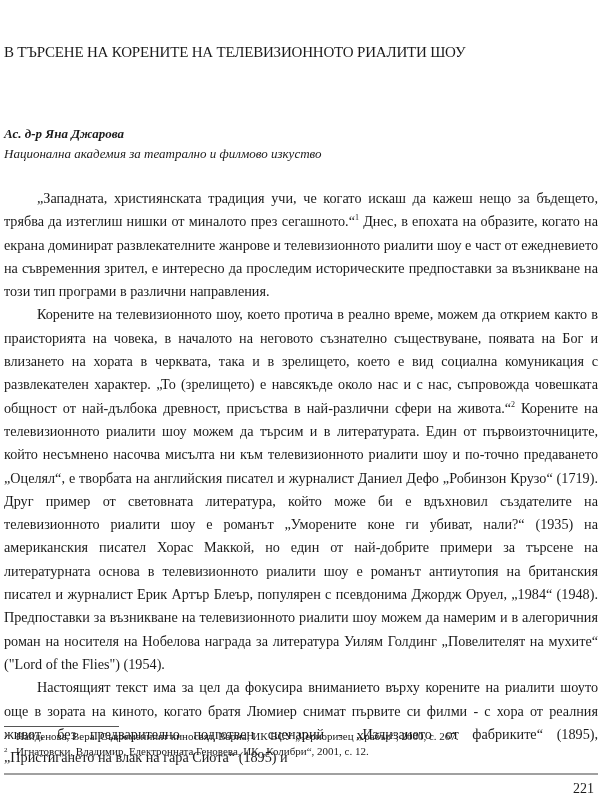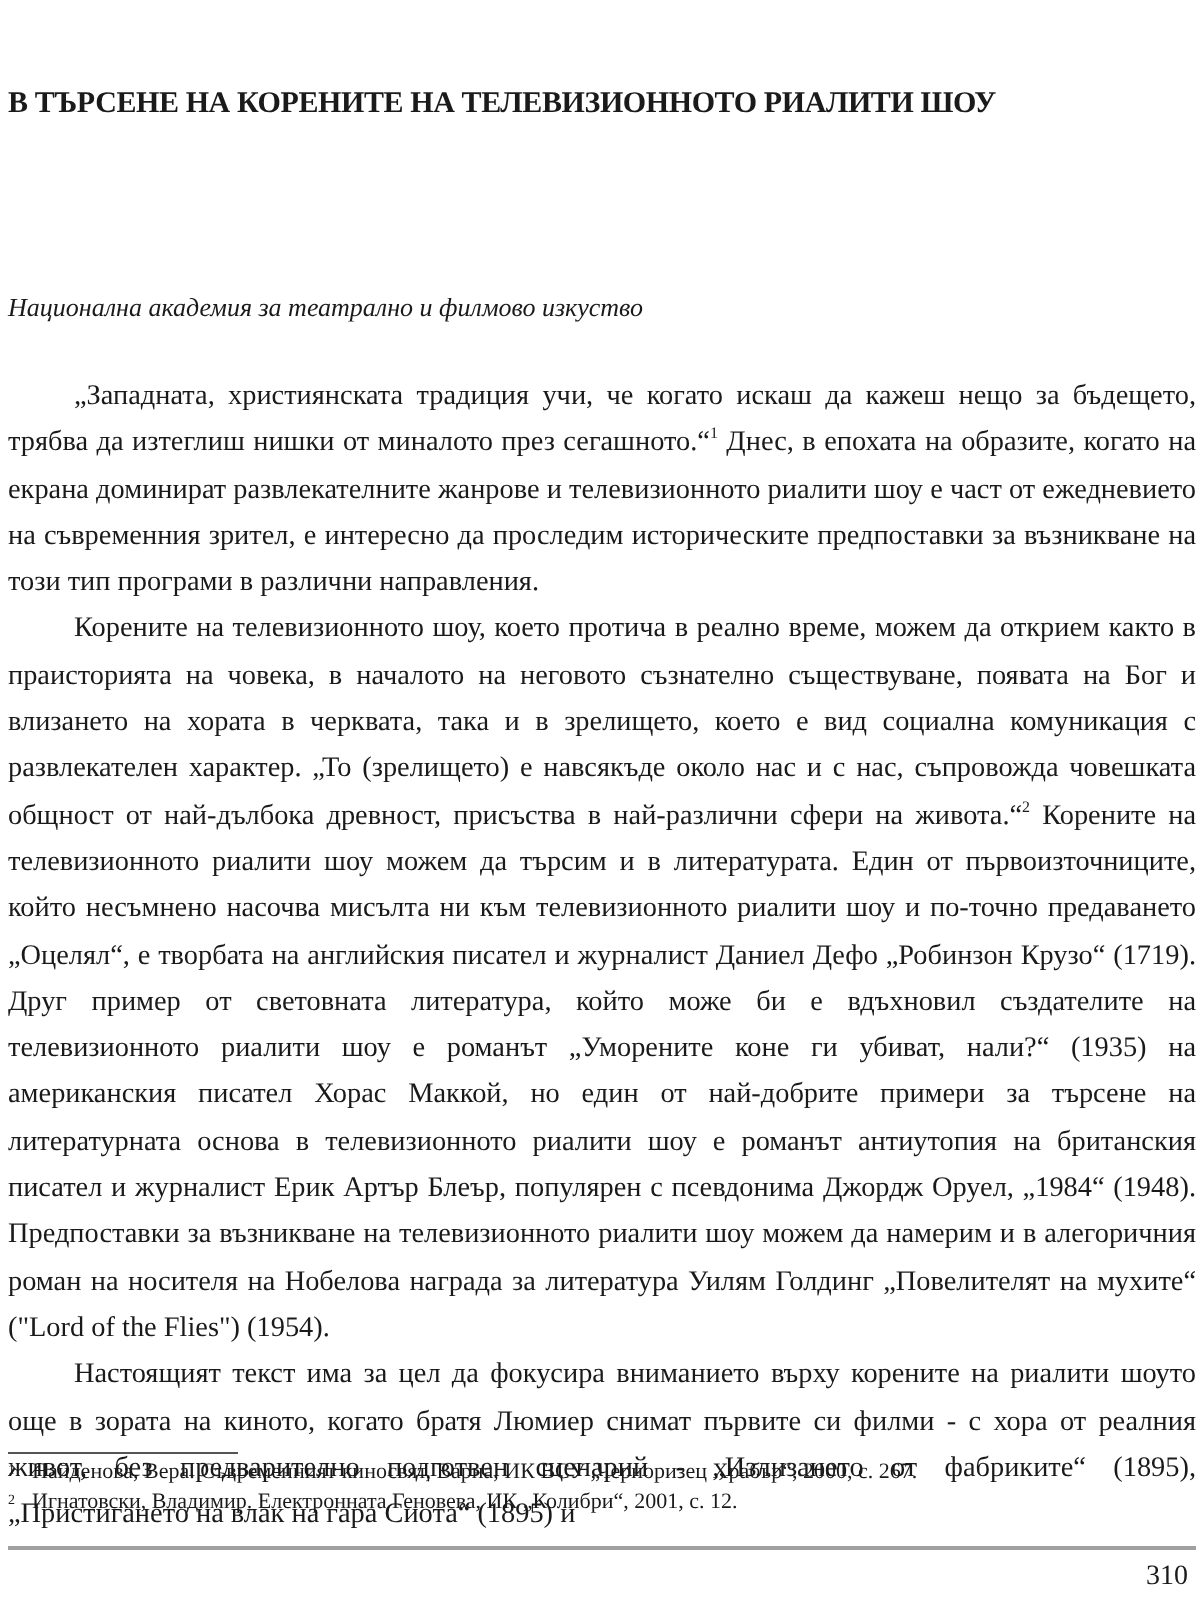--- a/index.html
+++ b/index.html
@@ -3,21 +3,21 @@
 <meta charset="utf-8">
 <style>
   html, body { margin: 0; padding: 0; background: #ffffff; }
   body {
     width: 600px; height: 800px; position: relative; overflow: hidden;
     font-family: "Liberation Serif", "DejaVu Serif", serif; color: #1a1a1a;
   }
   .page { position: absolute; left: 4px; top: 0; width: 594px; height: 800px; }
   .title {
     position: absolute; top: 44px; left: 0; width: 594px;
-    font-size: 15px; font-weight: bold; letter-spacing: -0.2px; white-space: nowrap;
+    font-size: 15px; font-weight: normal; letter-spacing: -0.2px; white-space: nowrap;
   }
   .subtitle {
     position: absolute; top: 64px; left: 0; width: 560px;
     font-size: 13px; font-style: italic; font-weight: bold; line-height: 21px;
   }
   .author {
     position: absolute; top: 126px; left: 0;
     font-size: 13px; font-style: italic; font-weight: bold;
   }
   .affiliation {
@@ -44,20 +44,21 @@
   }
   .page-number {
     position: absolute; top: 781px; right: 4px; font-size: 14px;
   }
 </style>
 </head>
 <body>
 
 <div class="page">
   <div class="title">В ТЪРСЕНЕ НА КОРЕНИТЕ НА ТЕЛЕВИЗИОННОТО РИАЛИТИ ШОУ</div>
+  <div class="author">Ас. д-р Яна Джарова</div>
   <div class="affiliation">Национална академия за театрално и филмово изкуство</div>
 
   <div class="body-text">
     <p><span>„Западната, християнската традиция учи, че когато искаш да кажеш нещо за бъдещето, трябва да изтеглиш нишки от миналото през сегашното.“</span><sup>1</sup><span> Днес, в епохата на образите, когато на екрана доминират развлекателните жанрове и телевизионното риалити шоу е част от ежедневието на съвременния зрител, е интересно да проследим историческите предпоставки за възникване на този тип програми в различни направления.</span></p>
     <p><span>Корените на телевизионното шоу, което протича в реално време, можем да открием както в праисторията на човека, в началото на неговото съзнателно съществуване, появата на Бог и влизането на хората в черквата, така и в зрелището, което е вид социална комуникация с развлекателен характер. „То (зрелището) е навсякъде около нас и с нас, съпровожда човешката общност от най-дълбока древност, присъства в най-различни сфери на живота.“</span><sup>2</sup><span> Корените на телевизионното риалити шоу можем да търсим и в литературата. Един от първоизточниците, който несъмнено насочва мисълта ни към телевизионното риалити шоу и по-точно предаването „Оцелял“, е творбата на английския писател и журналист Даниел Дефо „Робинзон Крузо“ (1719). Друг пример от световната литература, който може би е вдъхновил създателите на телевизионното риалити шоу е романът „Уморените коне ги убиват, нали?“ (1935) на американския писател Хорас Маккой, но един от най-добрите примери за търсене на литературната основа в телевизионното риалити шоу е романът антиутопия на британския писател и журналист Ерик Артър Блеър, популярен с псевдонима Джордж Оруел, „1984“ (1948). Предпоставки за възникване на телевизионното риалити шоу можем да намерим и в алегоричния роман на носителя на Нобелова награда за литература Уилям Голдинг „Повелителят на мухите“ ("Lord of the Flies") (1954).</span></p>
     <p>Настоящият текст има за цел да фокусира вниманието върху корените на риалити шоуто още в зората на киното, когато братя Люмиер снимат първите си филми - с хора от реалния живот, без предварително подготвен сценарий - „Излизането от фабриките“ (1895), „Пристигането на влак на гара Сиота“ (1895) и</p>
   </div>
 
   <div class="fn-rule"></div>
   <div class="footnotes">
@@ -65,14 +66,14 @@
       <span class="fn-num">1</span>
       <span>Найденова, Вера. Съвременният киносвят, Варна, ИК ВСУ „Черноризец Храбър“, 2000, с. 267.</span>
     </div>
     <div class="footnote">
       <span class="fn-num">2</span>
       <span>Игнатовски, Владимир. Електронната Геновева, ИК „Колибри“, 2001, с. 12.</span>
     </div>
   </div>
 
   <div class="footer-rule"></div>
-  <div class="page-number">310</div>
+  <div class="page-number">221</div>
 </div>
 
 </body></html>

